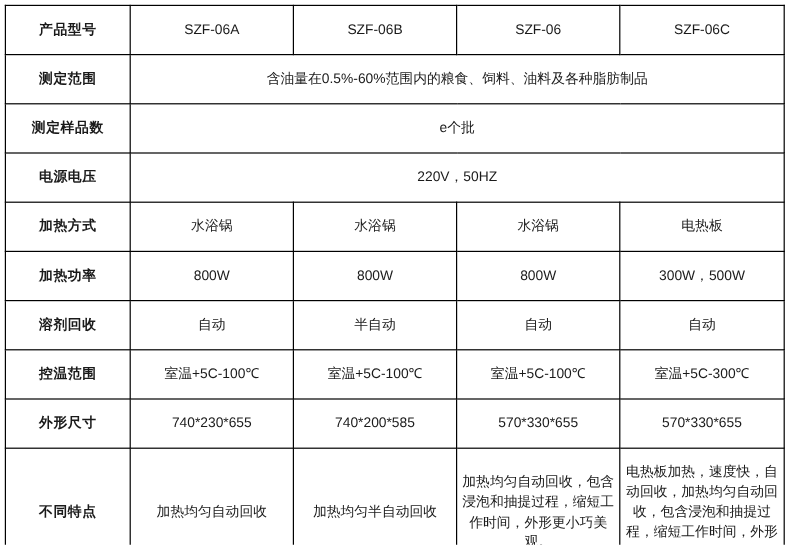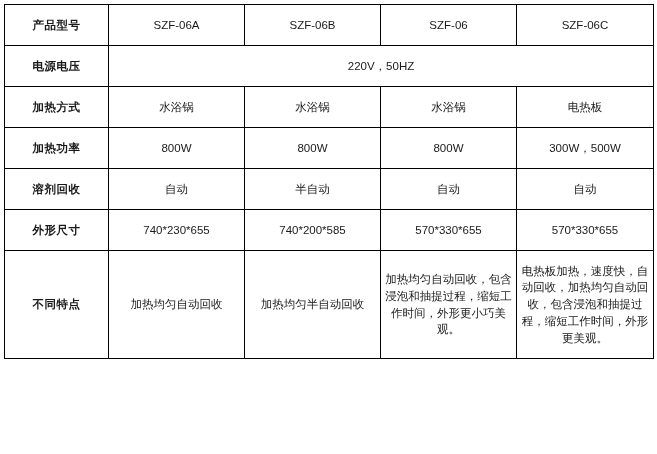--- a/index.html
+++ b/index.html
@@ -78,21 +78,29 @@
   <tbody>
 
     <tr class="row-h-std">
       <td class="label">产品型号</td>
       <td>SZF-06A</td>
       <td>SZF-06B</td>
       <td>SZF-06</td>
       <td>SZF-06C</td>
     </tr>
 
+    <tr class="row-h-std">
+      <td class="label">测定范围</td>
+      <td class="small left" colspan="4">含油量在0.5%-60%范围内的粮食、饲料、油料及各种脂肪制品</td>
+    </tr>
 
+    <tr class="row-h-std">
+      <td class="label">测定样品数</td>
+      <td colspan="4">e个批</td>
+    </tr>
 
     <tr class="row-h-std">
       <td class="label">电源电压</td>
       <td class="small" colspan="4">220V，50HZ</td>
     </tr>
 
     <tr class="row-h-std">
       <td class="label">加热方式</td>
       <td>水浴锅</td>
       <td>水浴锅</td>
@@ -111,20 +119,27 @@
 
     <tr class="row-h-std">
       <td class="label">溶剂回收</td>
       <td>自动</td>
       <td>半自动</td>
       <td>自动</td>
       <td>自动</td>
     </tr>
 
 
+    <tr class="row-h-std">
+      <td class="label">控温范围</td>
+      <td class="small">室温+5C-100℃</td>
+      <td class="small">室温+5C-100℃</td>
+      <td class="small">室温+5C-100℃</td>
+      <td class="small">室温+5C-300℃</td>
+    </tr>
 
     <tr class="row-h-std">
       <td class="label">外形尺寸</td>
       <td class="tiny">740*230*655</td>
       <td class="tiny">740*200*585</td>
       <td class="tiny">570*330*655</td>
       <td class="tiny">570*330*655</td>
     </tr>
 
 

